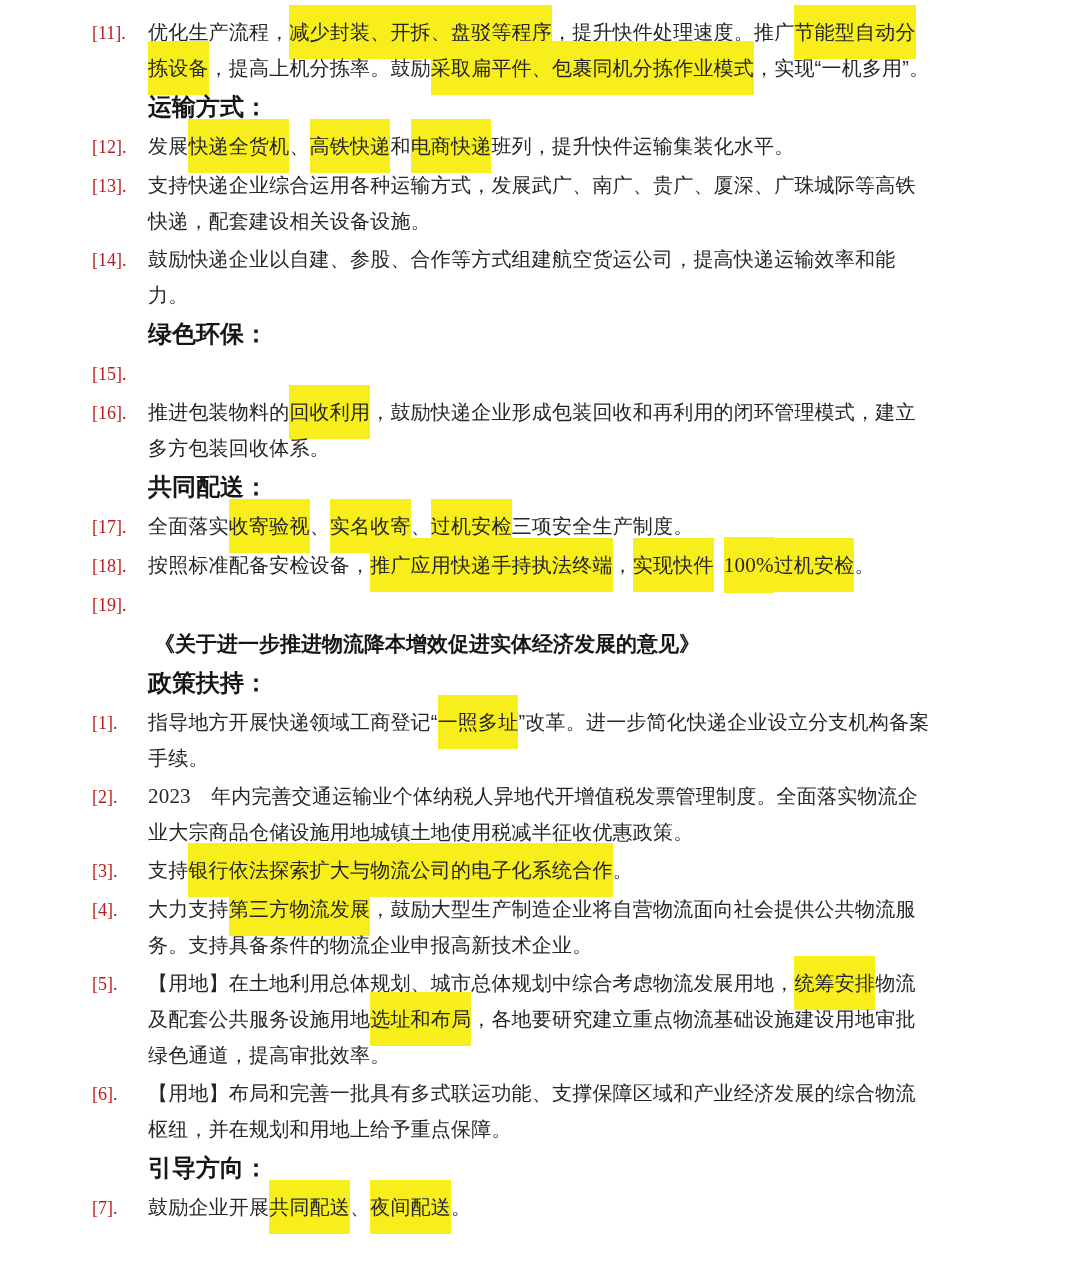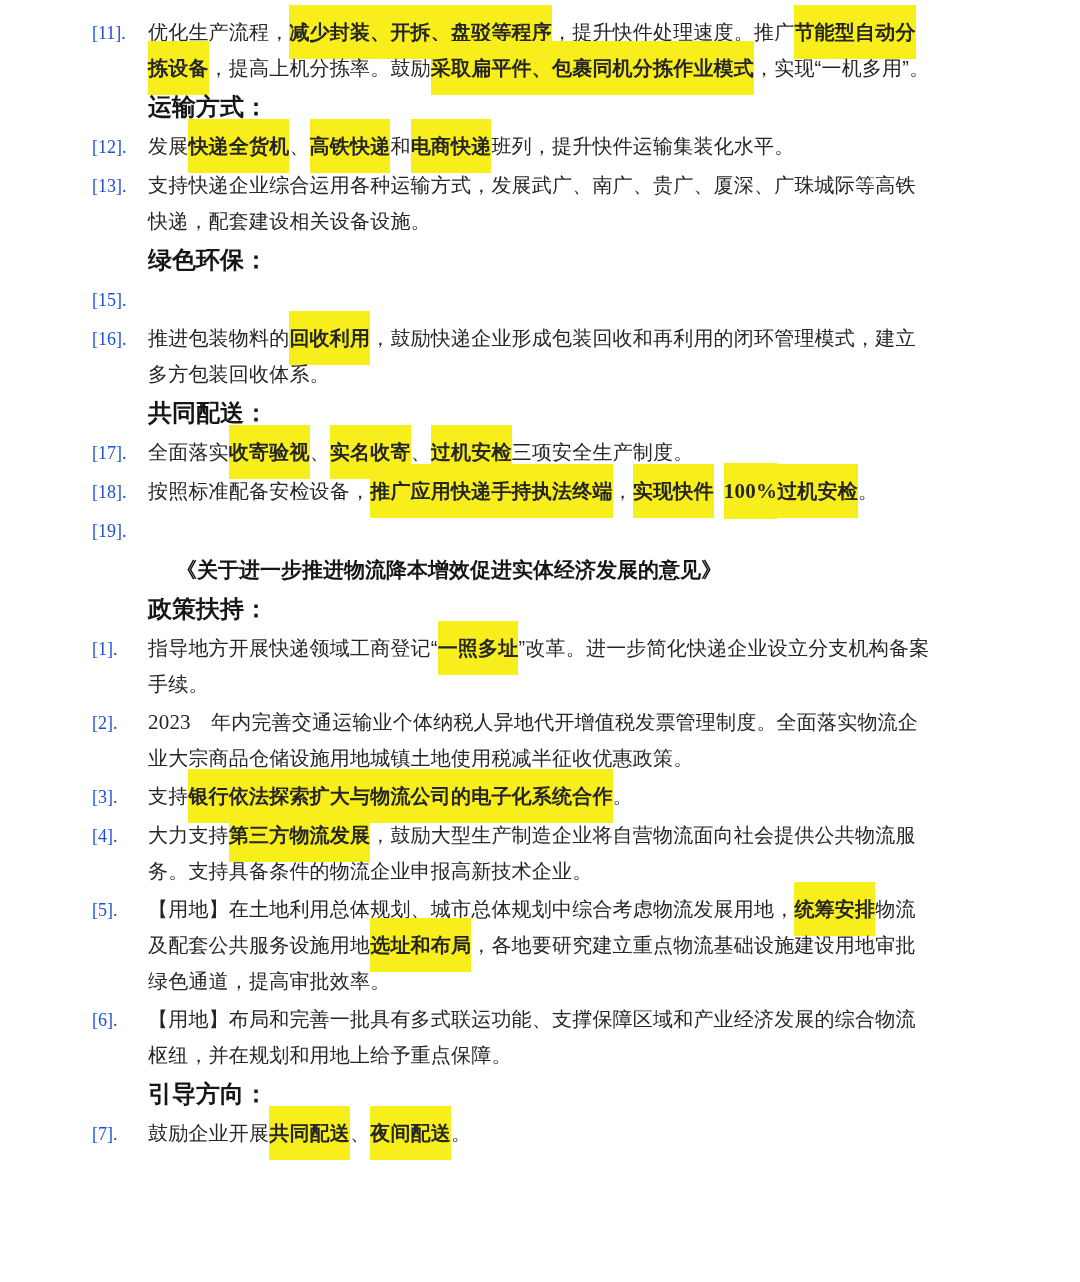--- a/index.html
+++ b/index.html
@@ -24,21 +24,21 @@
   .item {
     display: flex;
     align-items: flex-start;
     margin: 0 0 2px 0;
   }
   .item-label {
     flex: 0 0 56px;
     font-family: "Liberation Serif", "DejaVu Serif", serif;
     font-size: 18px;
     line-height: 36px;
-    color: #1d4ed8;
+    color: #b91c1c;
     padding-top: 1px;
   }
   .item-text {
     margin: 0;
     width: 786px;
     font-size: 20px;
     line-height: 36px;
     letter-spacing: 0.2px;
     color: var(--text-color, #262626);
     word-break: break-all;
@@ -48,27 +48,26 @@
     font-weight: bold;
     line-height: 36px;
     margin: 3px 0 3px 56px;
     color: #161616;
   }
   .doc-title {
     font-family: "Liberation Serif", "DejaVu Serif", serif;
     font-weight: bold;
     font-size: 21px;
     line-height: 36px;
-    margin: 3px 0 3px 84px;
+    margin: 3px 0 3px 62px;
     color: #161616;
   }
   .hl {
     background: var(--hl-color, #F7EE1B);
     padding: 16px 0;
-    font-weight: bold;
   }
   .serif {
     font-family: "Liberation Serif", "DejaVu Serif", serif;
     font-size: 21px;
   }
 </style>
 </head>
 <body>
 
 <div class="page">
@@ -78,20 +77,24 @@
         <p class="item-text"><span>优化生产流程，</span><span class="hl">减少封装、开拆、盘驳等程序</span><span>，提升快件处理速度。推广</span><span class="hl">节能型自动分拣设备</span><span>，提高上机分拣率。鼓励</span><span class="hl">采取扁平件、包裹同机分拣作业模式</span><span>，实现“一机多用”。</span></p>
       </div>
       <div class="heading">运输方式：</div>
       <div class="item">
         <span class="item-label">[12].</span>
         <p class="item-text"><span>发展</span><span class="hl">快递全货机</span><span>、</span><span class="hl">高铁快递</span><span>和</span><span class="hl">电商快递</span><span>班列，提升快件运输集装化水平。</span></p>
       </div>
       <div class="item">
         <span class="item-label">[13].</span>
         <p class="item-text"><span>支持快递企业综合运用各种运输方式，发展武广、南广、贵广、厦深、广珠城际等高铁快递，配套建设相关设备设施。</span></p>
+      </div>
+      <div class="item">
+        <span class="item-label">[14].</span>
+        <p class="item-text"><span>鼓励快递企业以自建、参股、合作等方式组建航空货运公司，提高快递运输效率和能力。</span></p>
       </div>
       <div class="heading">绿色环保：</div>
       <div class="item">
         <span class="item-label">[15].</span>
       </div>
       <div class="item">
         <span class="item-label">[16].</span>
         <p class="item-text"><span>推进包装物料的</span><span class="hl">回收利用</span><span>，鼓励快递企业形成包装回收和再利用的闭环管理模式，建立多方包装回收体系。</span></p>
       </div>
       <div class="heading">共同配送：</div>

